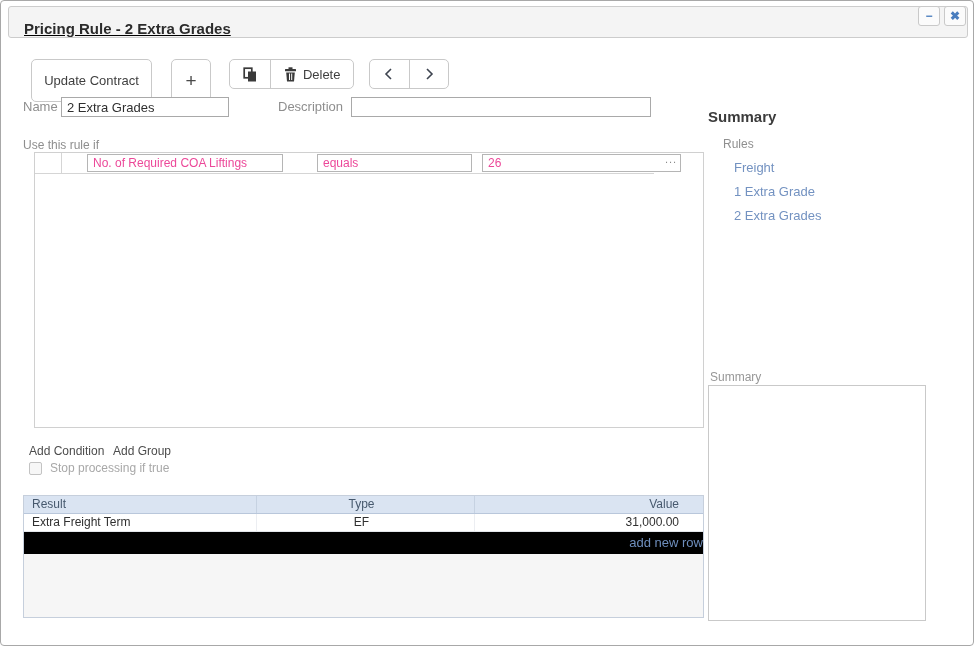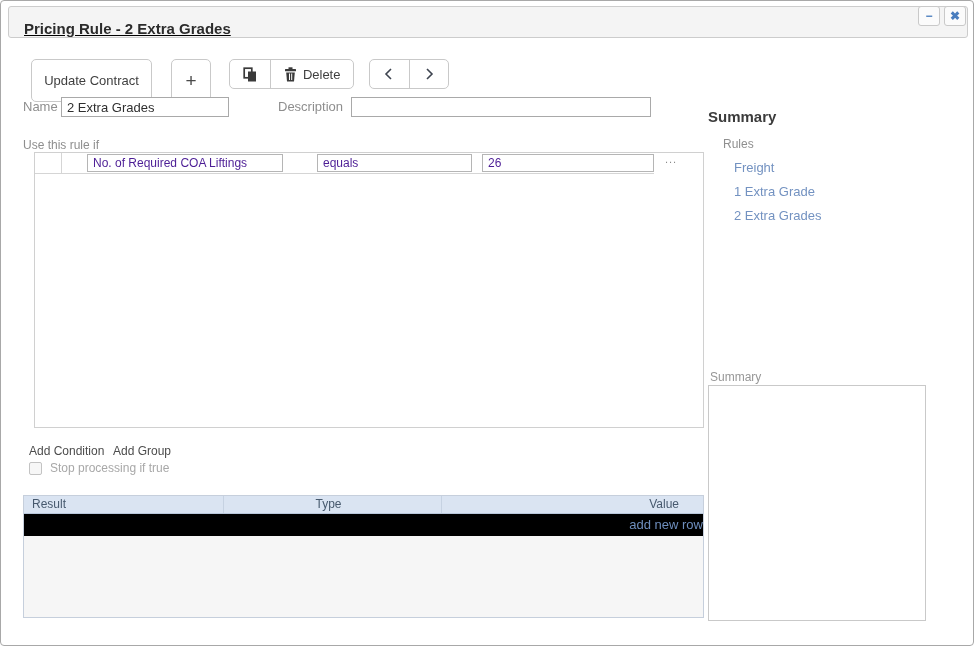--- a/index.html
+++ b/index.html
@@ -27,35 +27,35 @@
   .lbl-name{left:22px;top:96px;}
   .lbl-desc{left:277px;top:96px;}
   .txt{position:absolute;box-sizing:border-box;height:20px;border:1px solid #a9a9a9;background:#fff;font-size:13px;color:#2f2f2f;padding:0 5px;font-family:"Liberation Sans",sans-serif;outline:none;}
   .txt-name{left:60px;top:96px;width:168px;}
   .txt-desc{left:350px;top:96px;width:300px;}
   .lbl-rule{left:22px;top:134px;font-size:12px;}
   
   .panel{position:absolute;left:33px;top:151px;width:670px;height:276px;box-sizing:border-box;border:1px solid #d0d0d0;background:#fff;}
   .condrow{position:absolute;left:0;top:0;width:619px;height:21px;box-sizing:border-box;border-bottom:1px solid #d5d5d5;}
   .handle{position:absolute;left:0;top:0;width:27px;height:20px;box-sizing:border-box;border-right:1px solid #d5d5d5;cursor:pointer;}
-  .ctxt{position:absolute;top:1px;box-sizing:border-box;height:18px;border:1px solid #b5b5b5;background:#fff;font-size:12px;color:#4c1d95;padding:0 5px;font-family:"Liberation Sans",sans-serif;outline:none;}
+  .ctxt{position:absolute;top:1px;box-sizing:border-box;height:18px;border:1px solid #b5b5b5;background:#fff;font-size:12px;color:#ec4899;padding:0 5px;font-family:"Liberation Sans",sans-serif;outline:none;}
   .c-field{left:52px;width:196px;}
   .c-op{left:282px;width:155px;}
-  .c-val{left:447px;width:172px;}
+  .c-val{left:447px;width:199px;}
   .c-more{position:absolute;left:630px;top:0;font-size:11px;color:#8a8a8a;letter-spacing:1px;cursor:pointer;}
   
   .actlink{position:absolute;top:443px;font-size:12px;color:#4c4c4c;cursor:pointer;}
   .a-cond{left:28px;} .a-grp{left:112px;}
   .chk{position:absolute;left:28px;top:461px;width:13px;height:13px;box-sizing:border-box;border:1px solid #c3c3c3;background:#f7f7f7;border-radius:2px;cursor:pointer;}
   .chklbl{position:absolute;left:49px;top:460px;font-size:12px;color:#a8a8a8;}
   
   .rtable{position:absolute;left:22px;top:494px;width:681px;height:123px;box-sizing:border-box;border:1px solid #c6cfdc;display:flex;flex-direction:column;background:#f6f6f6;}
   .thead{display:flex;height:17px;background:#dae4f2;border-bottom:1px solid #b9c7db;font-size:12px;color:#47596e;line-height:16px;}
   .trow{display:flex;height:17px;background:#fff;border-bottom:1px solid #e3e6eb;font-size:12px;color:#303030;line-height:16px;cursor:pointer;}
-  .c1{width:200px;box-sizing:border-box;padding-left:8px;border-right:1px solid #c6d2e2;}
+  .c1{width:233px;box-sizing:border-box;padding-left:8px;border-right:1px solid #c6d2e2;}
   .trow .c1{border-right:1px solid #eceef2;}
   .c2{width:218px;box-sizing:border-box;text-align:center;padding-right:8px;border-right:1px solid #c6d2e2;}
   .trow .c2{border-right:1px solid #eceef2;}
   .c3{flex:1;box-sizing:border-box;text-align:right;padding-right:24px;}
   .addrow{height:22px;background:#000000;text-align:right;line-height:22px;font-size:13px;}
   .addrow span{color:#6e8ebd;cursor:pointer;}
   .tfill{flex:1;background:#f6f6f6;}
   
   .sum-title{position:absolute;left:707px;top:107px;font-size:15px;font-weight:bold;color:#3b3b3b;}
   .sum-rules{position:absolute;left:722px;top:136px;font-size:12px;color:#8f8f8f;}
@@ -141,20 +141,25 @@
   <span class="actlink a-grp">Add Group</span>
   <span class="chk"></span>
   <span class="chklbl">Stop processing if true</span>
 
   <div class="rtable">
     <div class="thead">
       <div class="c1">Result</div>
       <div class="c2">Type</div>
       <div class="c3">Value</div>
     </div>
+    <div class="trow">
+      <div class="c1">Extra Freight Term</div>
+      <div class="c2">EF</div>
+      <div class="c3">31,000.00</div>
+    </div>
     <div class="addrow">
       <span>add new row</span>
     </div>
     <div class="tfill"></div>
   </div>
 
   <span class="sum-title">Summary</span>
   <span class="sum-rules">Rules</span>
   <span class="sum-link sl-0">Freight</span>
   <span class="sum-link sl-1">1 Extra Grade</span>

